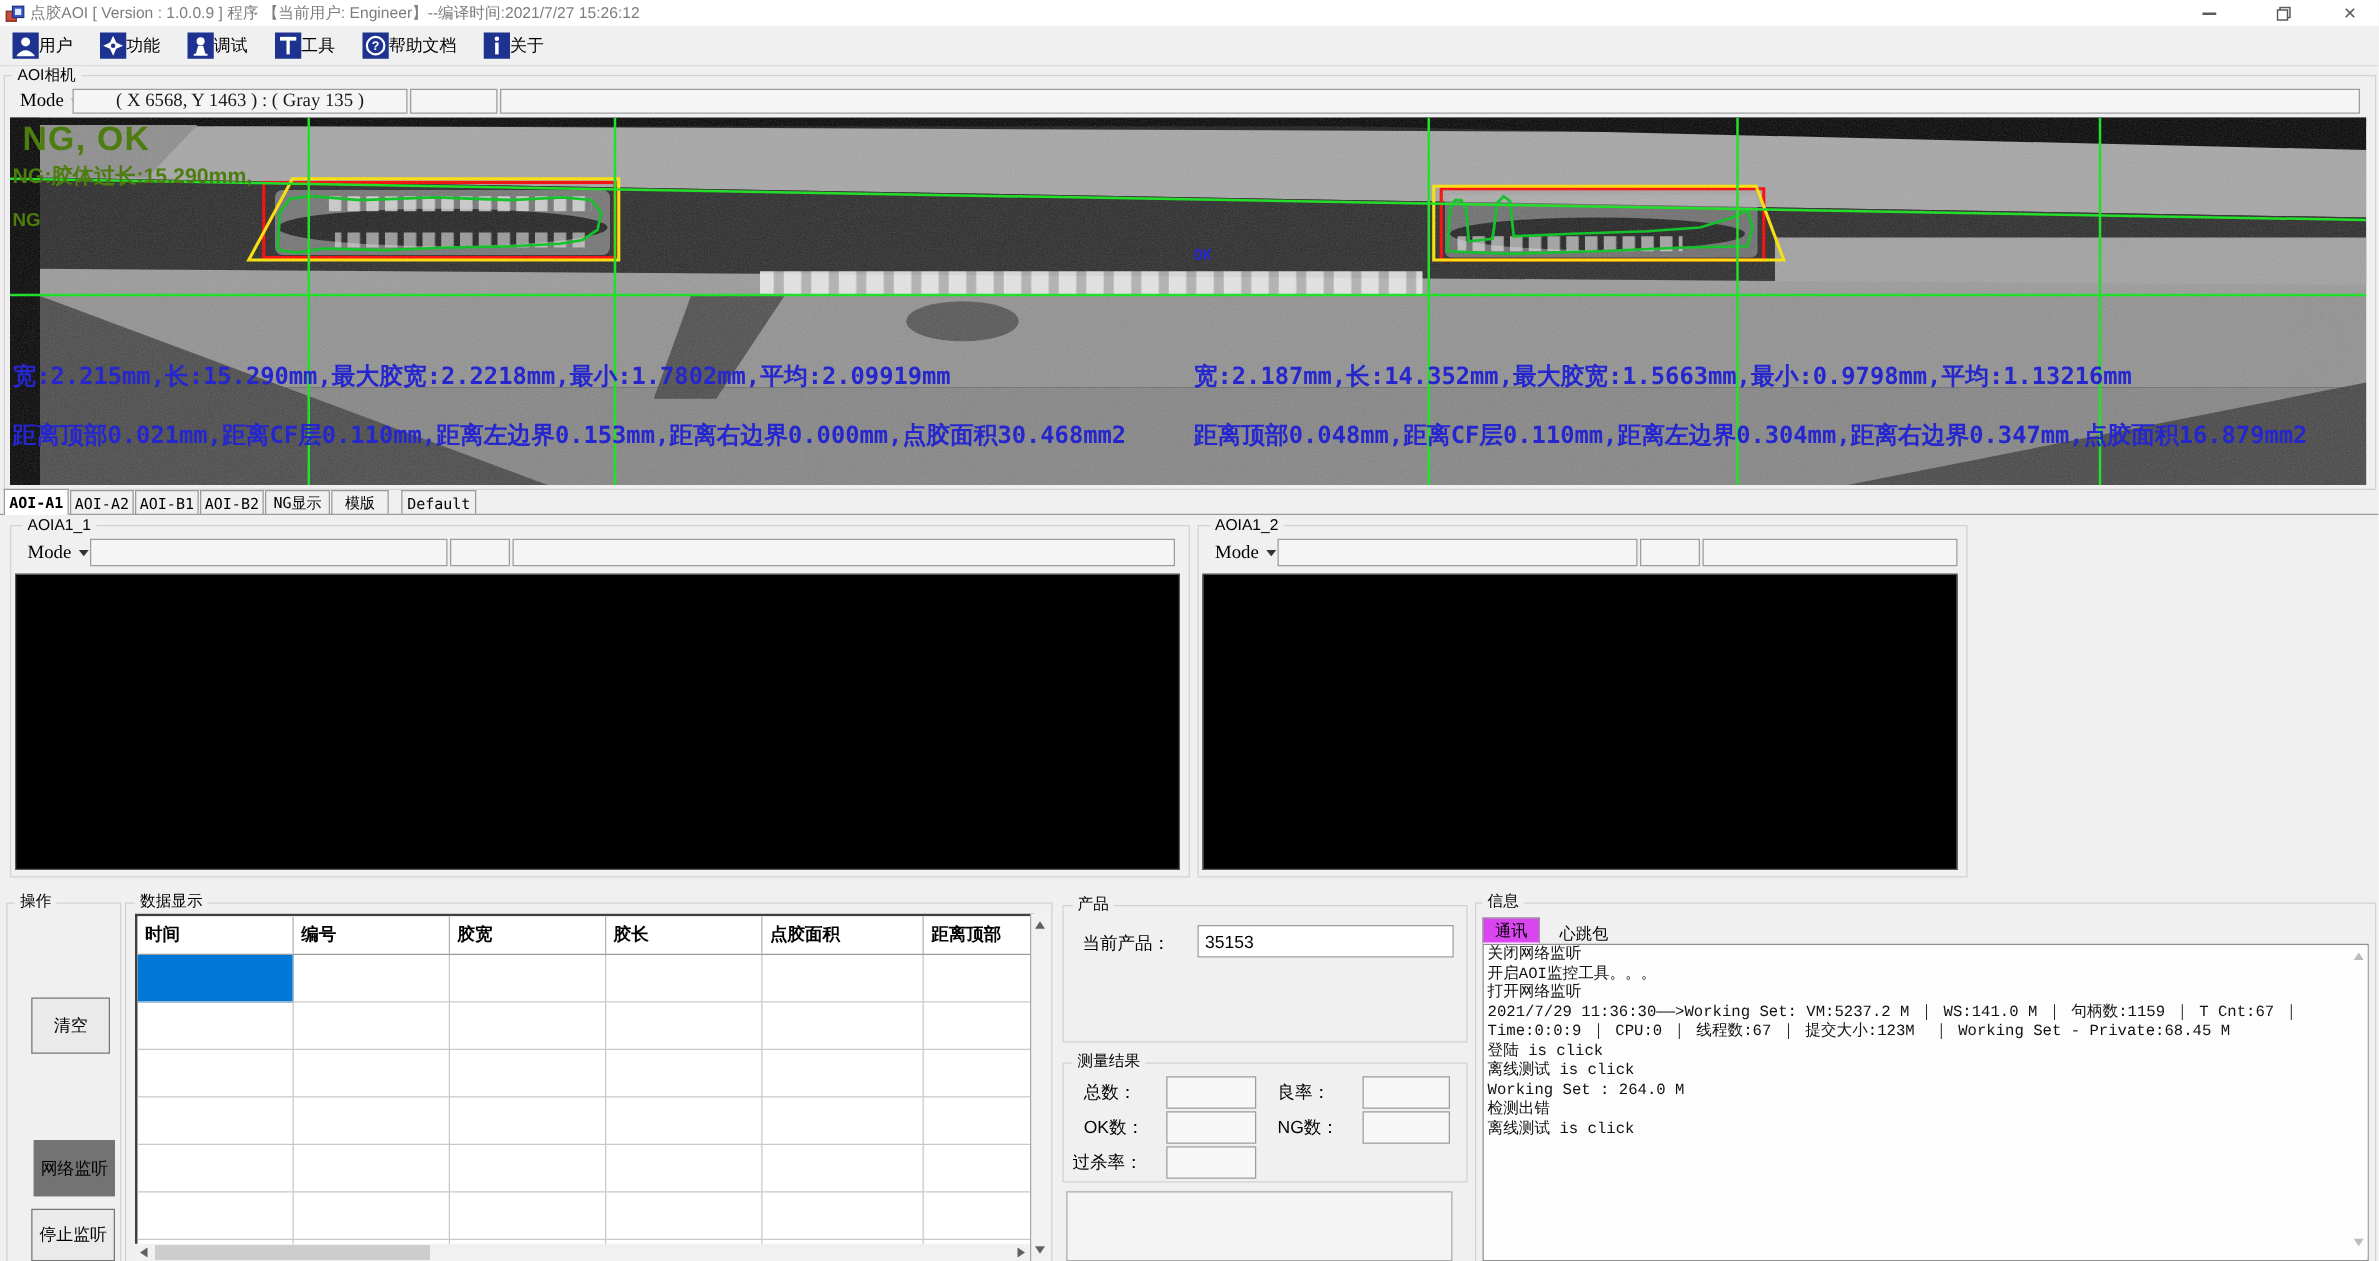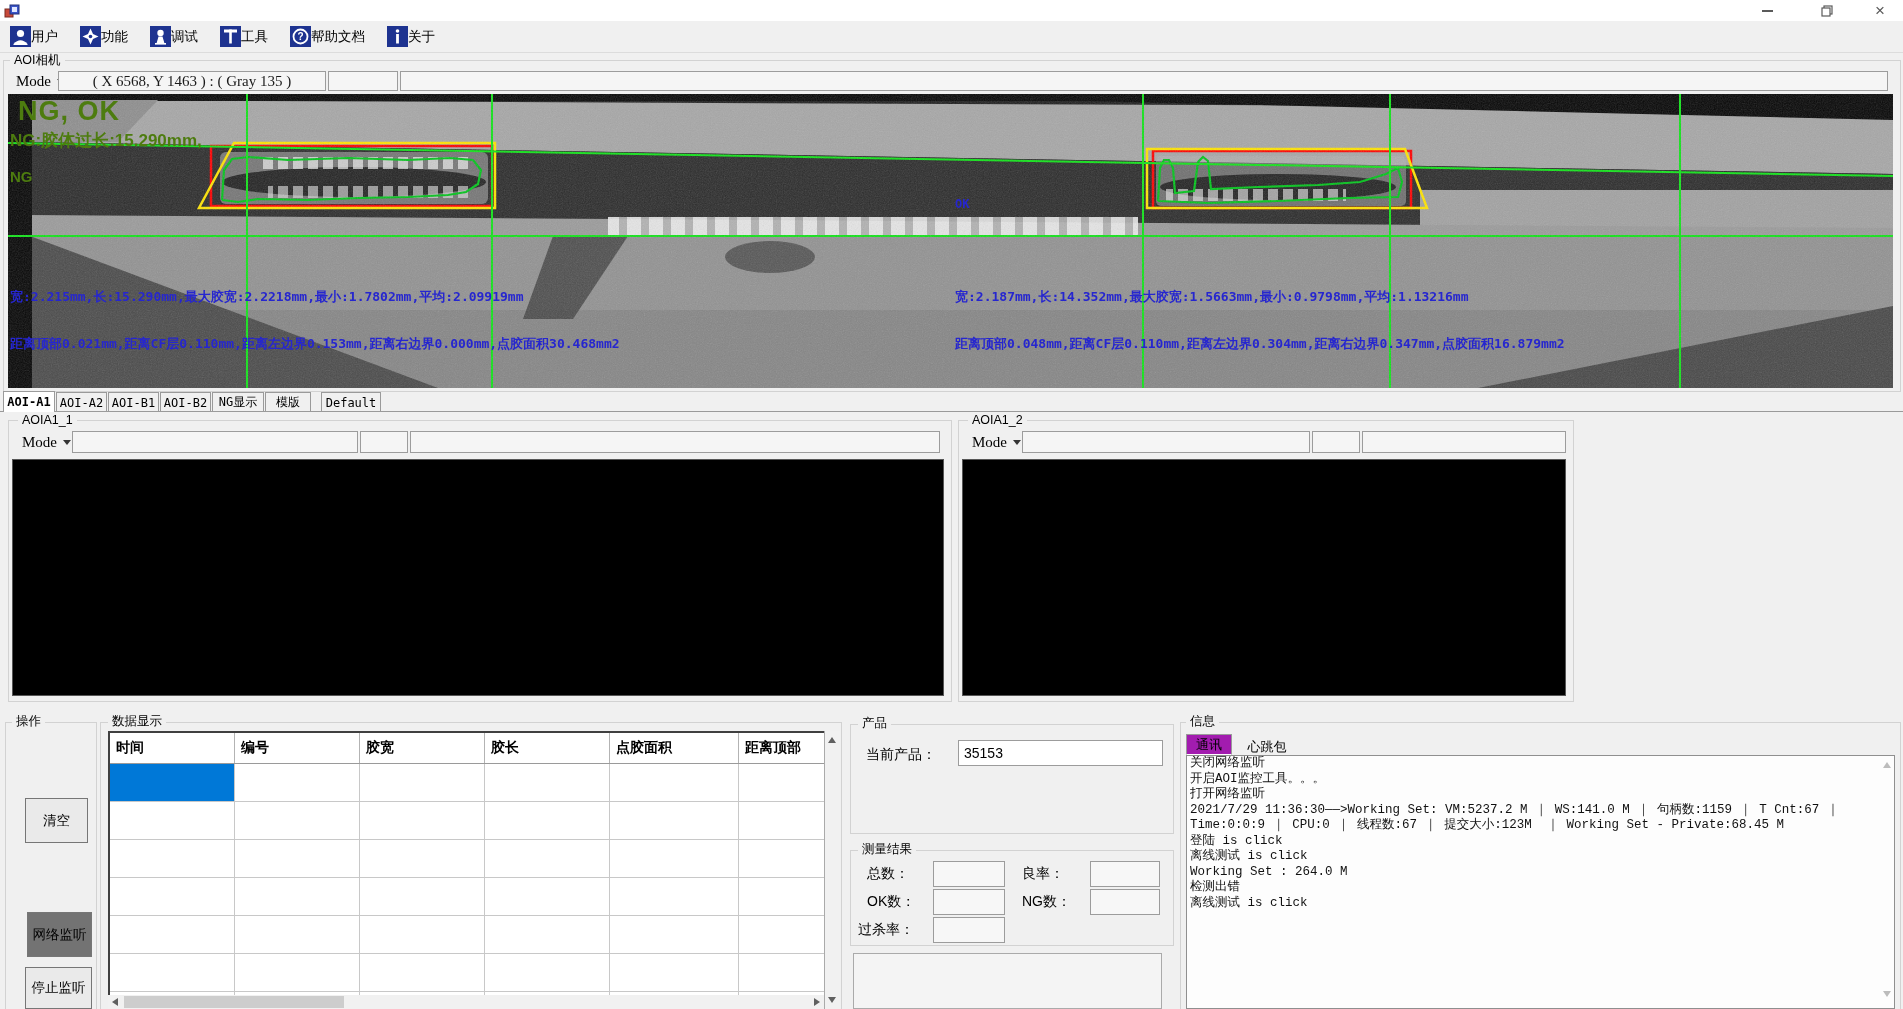--- a/index.html
+++ b/index.html
@@ -23,53 +23,54 @@
   .modebtn{position:absolute;display:flex;align-items:center;gap:6px;font-family:"Liberation Serif",serif;font-size:15px;padding-left:6px}
   .darr{width:0;height:0;border-left:4px solid transparent;border-right:4px solid transparent;border-top:5px solid #333}
   .coordtxt{text-align:center;font-family:"Liberation Serif",serif;font-size:15px;line-height:19px;color:#1a1a1a}
   .blackview{position:absolute;background:#000;border:1px solid #565656;box-sizing:border-box}
   
   .tab{position:absolute;top:392px;height:20px;box-sizing:border-box;border:1px solid #9a9a9a;border-bottom:none;background:#f0f0f0;display:flex;align-items:center;justify-content:center;font-family:"DejaVu Sans Mono",monospace;font-size:12px;white-space:nowrap}
   .tab.active{background:#fff;height:21px;top:391px;z-index:2;font-weight:bold}
   #tabline{position:absolute;left:0;top:411px;width:1903px;height:1px;background:#9a9a9a}
   
   .ngbig{position:absolute;color:#4d7c0f;font-family:Liberation Sans, sans-serif;font-weight:bold}
-  .bluetxt{position:absolute;color:#2626cf;font-family:"DejaVu Sans Mono",monospace;font-weight:bold;font-size:13px;white-space:nowrap}
+  .bluetxt{position:absolute;color:#2626cf;font-family:"DejaVu Sans Mono",monospace;font-weight:bold;font-size:19px;white-space:nowrap}
   
   .btn{position:absolute;background:#eaeaea;border:1px solid #767676;box-sizing:border-box;display:flex;align-items:center;justify-content:center;font-size:13.5px}
   .btn.green{background:#737373}
   
   #dtable{position:absolute;left:108px;top:731px;width:716px;height:264px;background:#fff;border:2px solid #404040;box-sizing:content-box;overflow:hidden}
   .thead{display:flex;height:30px;border-bottom:1px solid #9a9a9a;background:#fff}
   .hcell{box-sizing:border-box;border-right:1px solid #b3b3b3;font-weight:bold;font-size:14px;display:flex;align-items:center;padding-left:6px}
   .trow{display:flex;height:38px}
   .tcell{box-sizing:border-box;border-right:1px solid #c8c8c8;border-bottom:1px solid #c8c8c8}
   .tcell.sel{background:#0078d7}
   
   .sbar{position:absolute;background:#f1f1f1}
   .tri{width:0;height:0;position:absolute}
   .thumb{position:absolute;background:#cdcdcd}
   
   .itab{position:absolute;height:21px;display:flex;align-items:center;justify-content:center;font-size:13px;box-sizing:border-box}
-  .itab.active{background:#a21caf;border:1px solid #9a9a9a;border-bottom:1px solid #fff;z-index:2}
+  .itab.active{background:#d946ef;border:1px solid #9a9a9a;border-bottom:1px solid #fff;z-index:2}
   #logarea{position:absolute;left:1186px;top:755px;width:709px;height:254px;background:#fdfdfd;border:1px solid #8f8f8f;box-sizing:border-box;overflow:hidden}
   .logline{font-family:"Liberation Mono",monospace;font-size:12.5px;line-height:15.5px;white-space:pre;color:#111;padding-left:3px}
   .rlabel{position:absolute;font-size:14px;white-space:nowrap}
 </style>
 </head>
 <body>
 
 <div id="root">
 
   <div id="titlebar">
     <svg class="abs" style="left:4px;top:3px" width="16" height="16">
       <rect x="1" y="6" width="8" height="8" fill="#c84a3a" stroke="#7a2a20"></rect>
       <rect x="6" y="2" width="9" height="9" fill="#3a55c8" stroke="#22307a"></rect>
       <rect x="8" y="4" width="5" height="5" fill="#dfe6ff"></rect>
     </svg>
+    <div id="titletext">点胶AOI [ Version : 1.0.0.9 ]  程序 【当前用户:  Engineer】--编译时间:2021/7/27 15:26:12</div>
     <div class="wbtn" style="left:1744px">
       <div style="width:11px;height:2px;background:#5a5a5a"></div>
     </div>
     <div class="wbtn" style="left:1804px">
       <svg width="13" height="12">
         <rect x="3" y="1" width="8" height="8" fill="none" stroke="#5a5a5a" stroke-width="1.2"></rect>
         <rect x="1" y="3" width="8" height="8" fill="#fff" stroke="#5a5a5a" stroke-width="1.2"></rect>
       </svg>
     </div>
     <div class="wbtn" style="left:1857px;font-size:17px">×</div>

